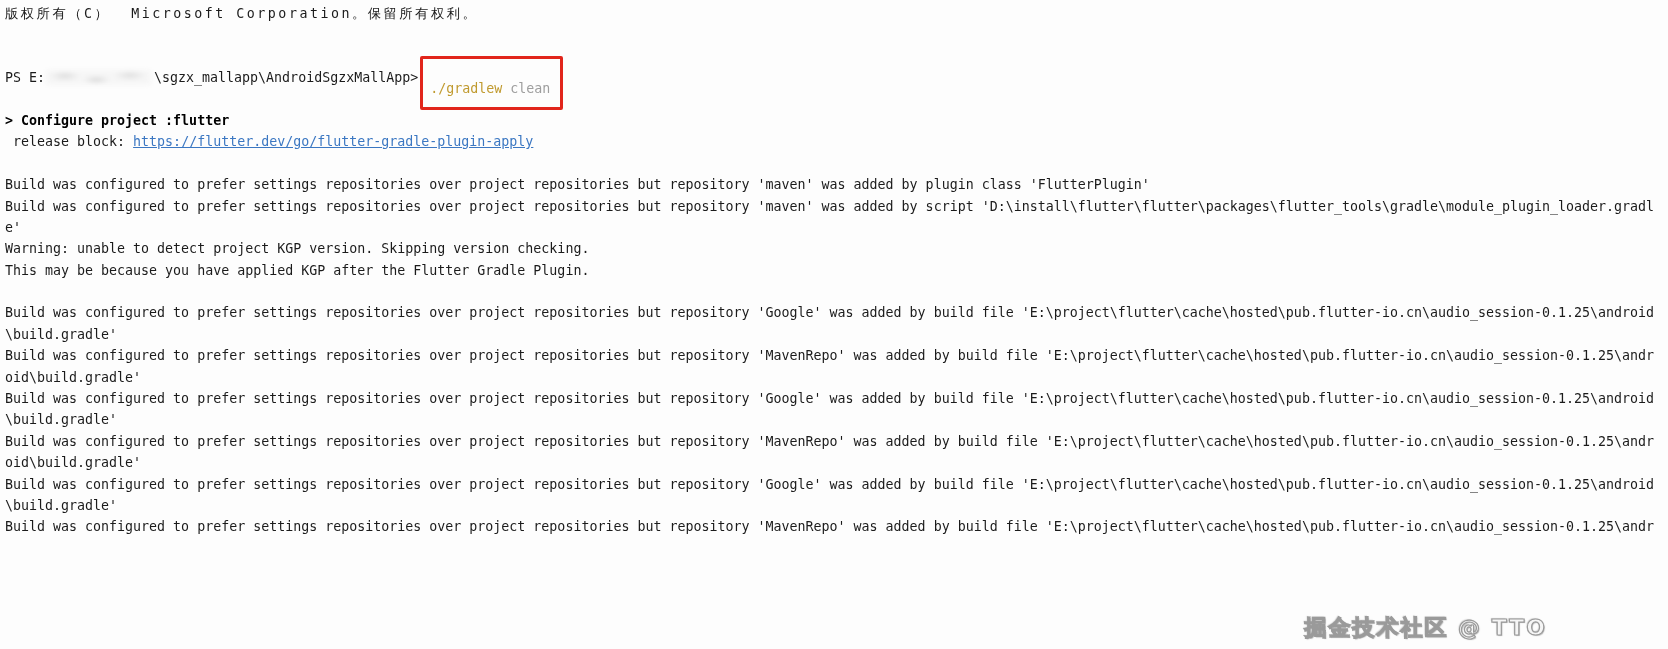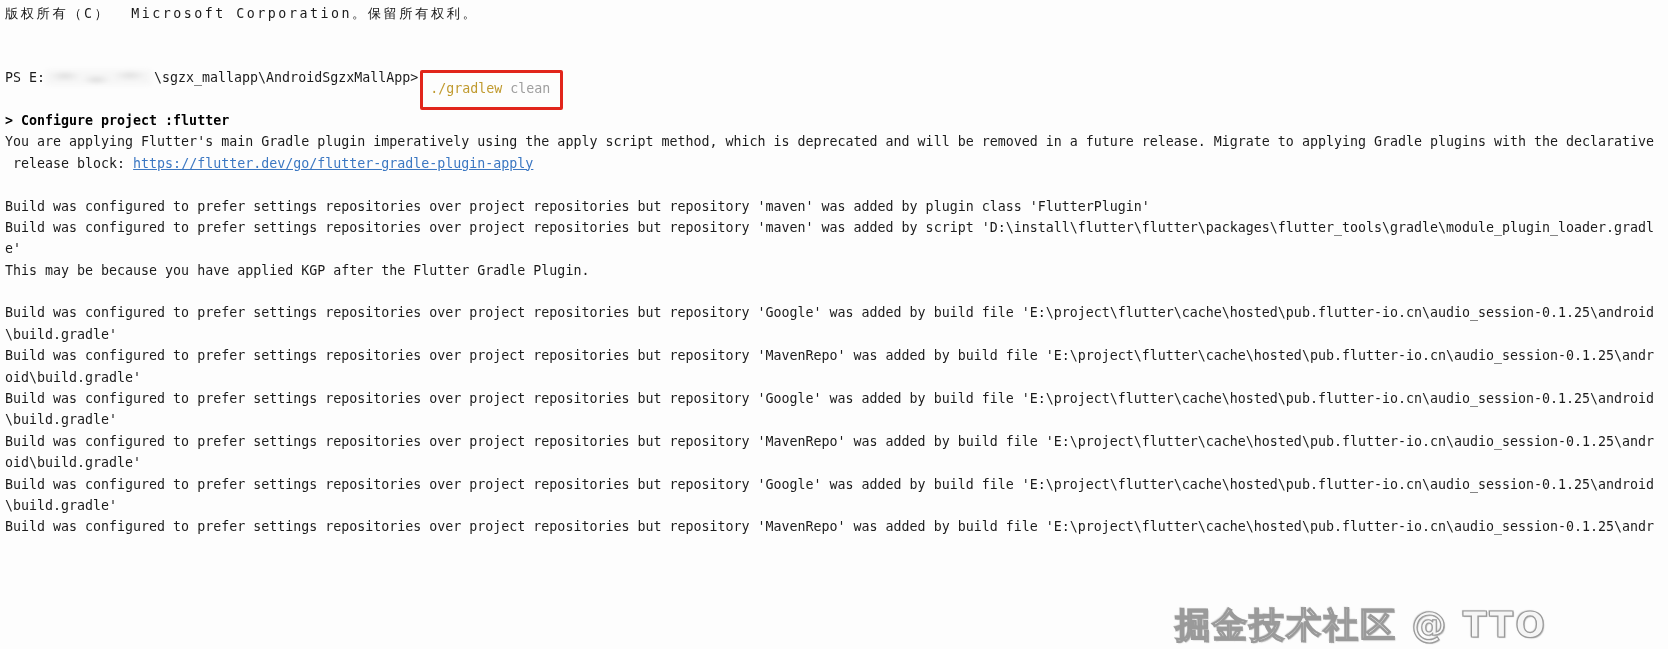--- a/index.html
+++ b/index.html
@@ -45,56 +45,56 @@
       radial-gradient(ellipse 22px 7px at 18% 40%, #dcdcdc 0%, rgba(220,220,220,0) 70%),
       radial-gradient(ellipse 20px 6px at 48% 65%, #d8d8d8 0%, rgba(216,216,216,0) 70%),
       radial-gradient(ellipse 24px 7px at 80% 35%, #dedede 0%, rgba(222,222,222,0) 70%),
       linear-gradient(#f6f6f6, #f6f6f6);
     filter: blur(2px);
   }
   .redbox {
     display: inline-block;
     border: 3px solid var(--highlight_box, #e1251b);
     border-radius: 2px;
-    padding: 5px 10px 7px 7px;
+    padding: 19px 10px 7px 7px;
     margin: -12px 0 -12px 2px;
     vertical-align: -11px;
     background: transparent;
   }
   .watermark {
     position: absolute;
     right: 121px;
-    bottom: 0;
+    bottom: 6px;
     font-family: "DejaVu Sans", "Liberation Sans", sans-serif;
-    font-size: 35px;
+    font-size: 22px;
     font-weight: bold;
     letter-spacing: 2px;
     color: rgba(252, 252, 252, 0.92);
     -webkit-text-stroke: 1.2px #9a9a9a;
     text-shadow: 1px 1px 1px rgba(130,130,130,0.55), -1px -1px 1px rgba(130,130,130,0.35);
     pointer-events: none;
     white-space: pre;
   }
 </style>
 </head>
 <body>
 
 <div class="terminal">
     <div class="trow"><span class="seg-cjk">版权所有（C）  Microsoft Corporation。保留所有权利。</span></div>
     <div class="trow"></div>
     <div class="trow"></div>
     <div class="trow"><span>PS E:</span><span class="redact"></span><span>\sgzx_mallapp\AndroidSgzxMallApp&gt;</span><span class="redbox"><span class="seg-cmd-yellow">./gradlew</span><span class="seg-cmd-gray"> clean</span></span></div>
     <div class="trow"></div>
     <div class="trow"><span class="seg-bold">&gt; Configure project :flutter</span></div>
-    <div class="trow"><span>You are applying Flutter's main Gradle plugin imperatively using the apply script method, which is deprecated and will be removed in a future release. Migrate to applying Gradle plugins with the declarative</span></div>
     <div class="trow"><span> release block: </span><a class="seg-link" href="#">https://flutter.dev/go/flutter-gradle-plugin-apply</a></div>
     <div class="trow"></div>
     <div class="trow"><span>Build was configured to prefer settings repositories over project repositories but repository 'maven' was added by plugin class 'FlutterPlugin'</span></div>
     <div class="trow"><span>Build was configured to prefer settings repositories over project repositories but repository 'maven' was added by script 'D:\install\flutter\flutter\packages\flutter_tools\gradle\module_plugin_loader.gradl</span></div>
     <div class="trow"><span>e'</span></div>
+    <div class="trow"><span>Warning: unable to detect project KGP version. Skipping version checking.</span></div>
     <div class="trow"><span>This may be because you have applied KGP after the Flutter Gradle Plugin.</span></div>
     <div class="trow"></div>
     <div class="trow"><span>Build was configured to prefer settings repositories over project repositories but repository 'Google' was added by build file 'E:\project\flutter\cache\hosted\pub.flutter-io.cn\audio_session-0.1.25\android</span></div>
     <div class="trow"><span>\build.gradle'</span></div>
     <div class="trow"><span>Build was configured to prefer settings repositories over project repositories but repository 'MavenRepo' was added by build file 'E:\project\flutter\cache\hosted\pub.flutter-io.cn\audio_session-0.1.25\andr</span></div>
     <div class="trow"><span>oid\build.gradle'</span></div>
     <div class="trow"><span>Build was configured to prefer settings repositories over project repositories but repository 'Google' was added by build file 'E:\project\flutter\cache\hosted\pub.flutter-io.cn\audio_session-0.1.25\android</span></div>
     <div class="trow"><span>\build.gradle'</span></div>
     <div class="trow"><span>Build was configured to prefer settings repositories over project repositories but repository 'MavenRepo' was added by build file 'E:\project\flutter\cache\hosted\pub.flutter-io.cn\audio_session-0.1.25\andr</span></div>
     <div class="trow"><span>oid\build.gradle'</span></div>

